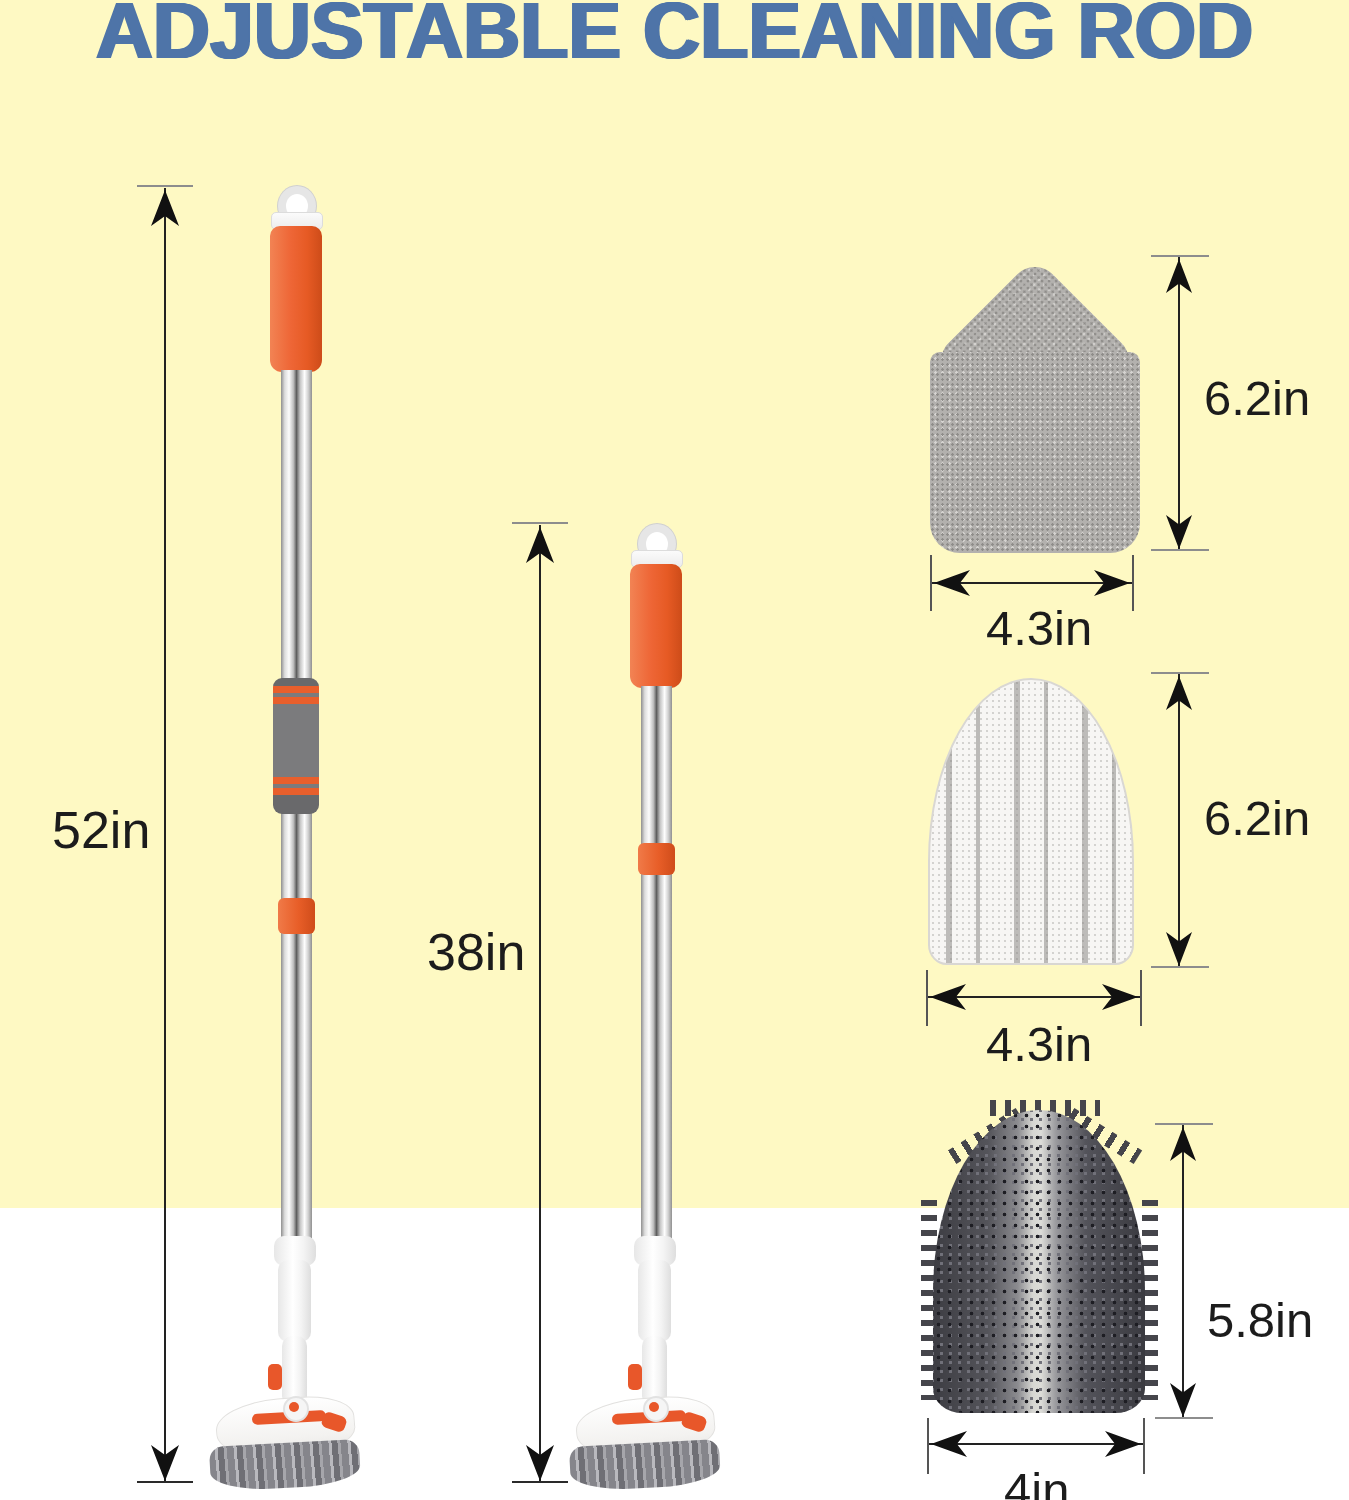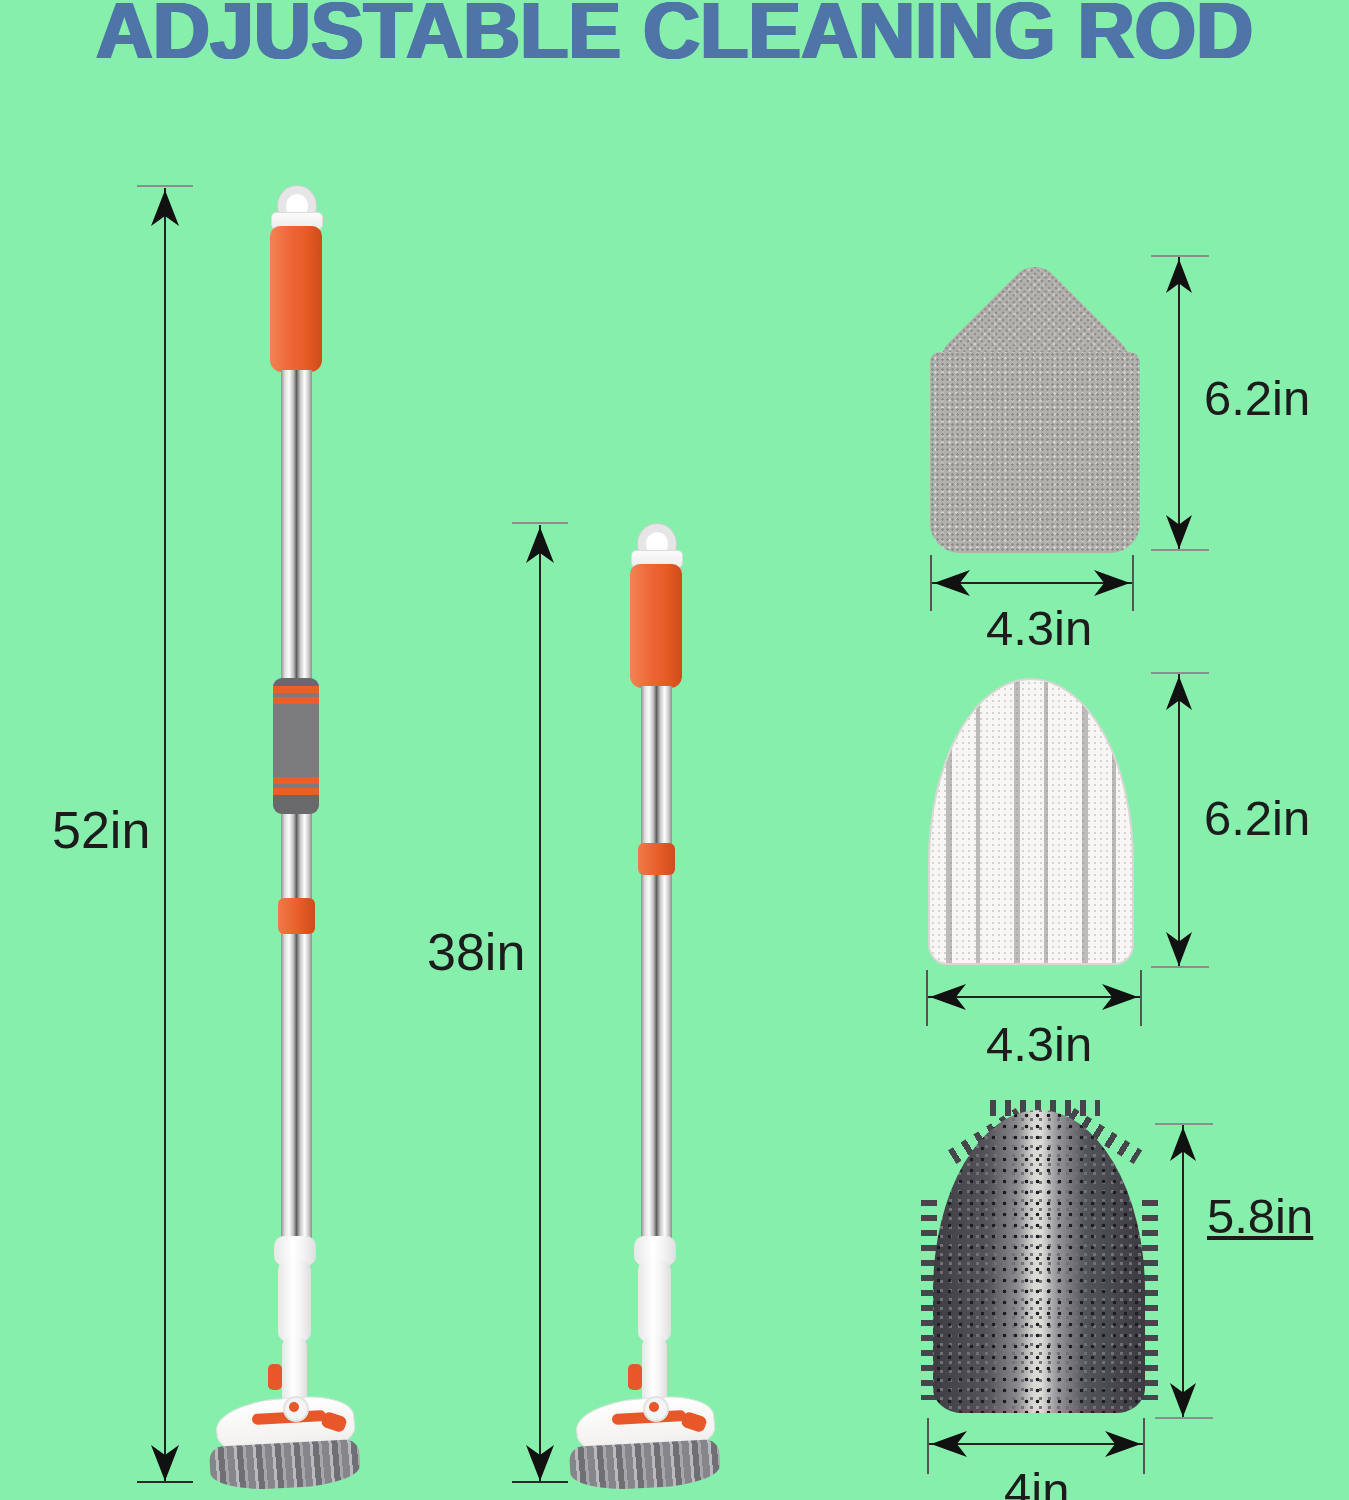--- a/index.html
+++ b/index.html
@@ -1,18 +1,18 @@
 <!DOCTYPE html>
 <html><head>
 <meta charset="utf-8">
 <style>
   html,body{margin:0;padding:0;}
   body{width:1349px;height:1500px;overflow:hidden;background:#ffffff;
        font-family:"Liberation Sans", sans-serif;}
-  #scene{position:relative;width:1349px;height:1500px;background:#86efac;}
+  #scene{position:relative;width:1349px;height:1208px;background:#fef9c3;}
   .abs{position:absolute;}
 
   
   .title{left:0;top:-12px;width:1349px;height:84px;text-align:center;
          font-size:79px;line-height:84px;font-weight:bold;color:#4e74a8;
          letter-spacing:0px;white-space:nowrap;
          text-shadow:1.6px 0 0 #4e74a8,-1.6px 0 0 #4e74a8,0 .5px 0 #4e74a8;
          transform:scaleY(1.02);}
   .subtitle{left:0;top:86px;width:1349px;text-align:center;font-size:45px;
             color:#181818;font-weight:400;letter-spacing:.5px;}
@@ -185,21 +185,21 @@
     <div class="abs teeth-v" style="left:921px;top:1200px;width:16px;height:200px;"></div>
     <div class="abs teeth-v" style="left:1142px;top:1200px;width:16px;height:200px;"></div>
     <div class="abs brush-dome" style="left:933px;top:1110px;width:212px;height:303px;"></div>
   </div>
   <div>
     <div class="abs tick-h" style="left:1155px;top:1123px;width:58px;"></div>
     <div class="abs vline" style="left:1182px;top:1125px;height:294px;"></div>
     <div class="abs arr arr-up" style="left:1170px;top:1127px;width:26px;height:34px;"></div>
     <div class="abs arr arr-down" style="left:1170px;top:1383px;width:26px;height:34px;"></div>
     <div class="abs tick-h" style="left:1155px;top:1417px;width:58px;"></div>
-    <div class="abs dim-label sm" style="left:1207px;top:1188px;text-decoration:underline;">5.8in</div>
+    <div class="abs dim-label sm" style="left:1207px;top:1292px;">5.8in</div>
   </div>
   <div>
     <div class="abs tick-v" style="left:927px;top:1418px;height:56px;"></div>
     <div class="abs tick-v" style="left:1143px;top:1418px;height:56px;"></div>
     <div class="abs hline" style="left:929px;top:1443px;width:214px;"></div>
     <div class="abs arr arr-left" style="left:931px;top:1431px;width:36px;height:26px;"></div>
     <div class="abs arr arr-right" style="left:1105px;top:1431px;width:36px;height:26px;"></div>
     <div class="abs dim-label sm" style="left:1004px;top:1462px;">4in</div>
   </div>
 

